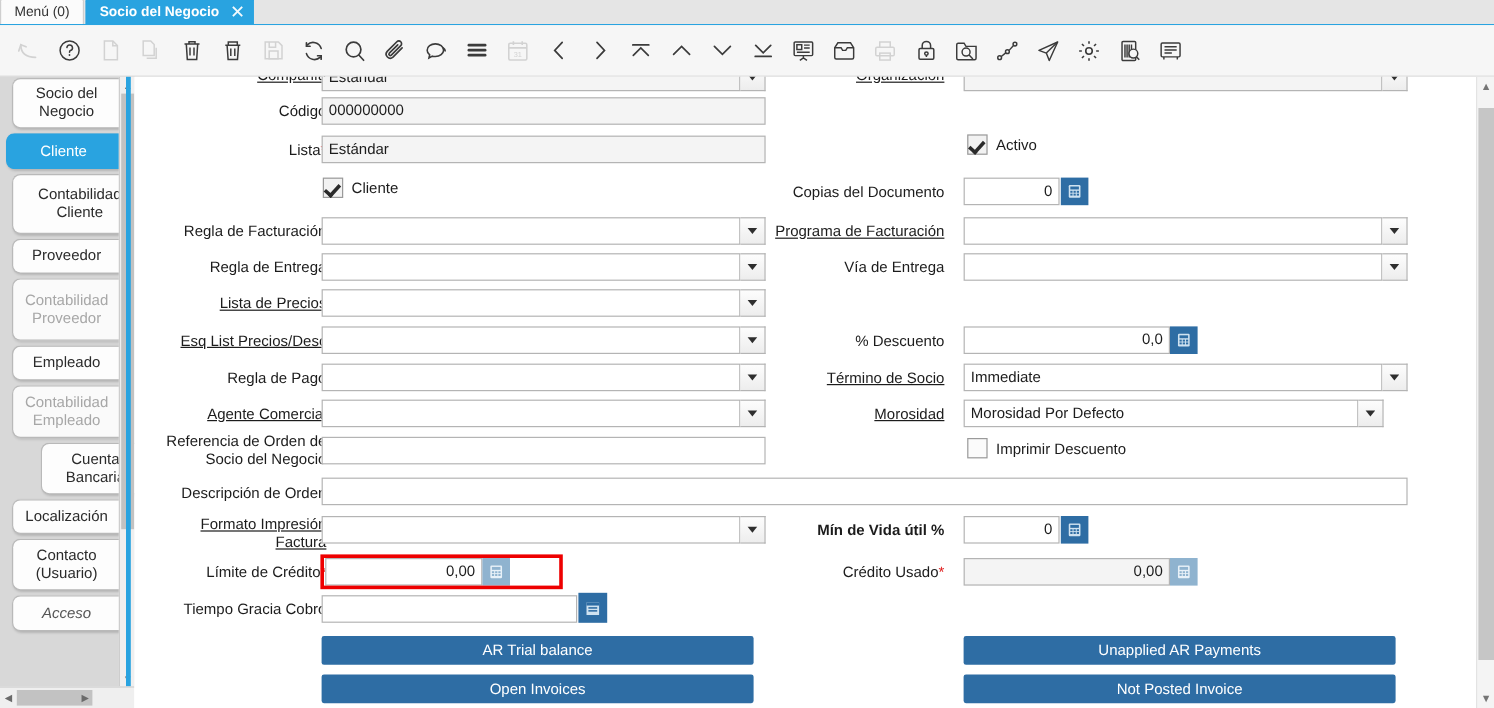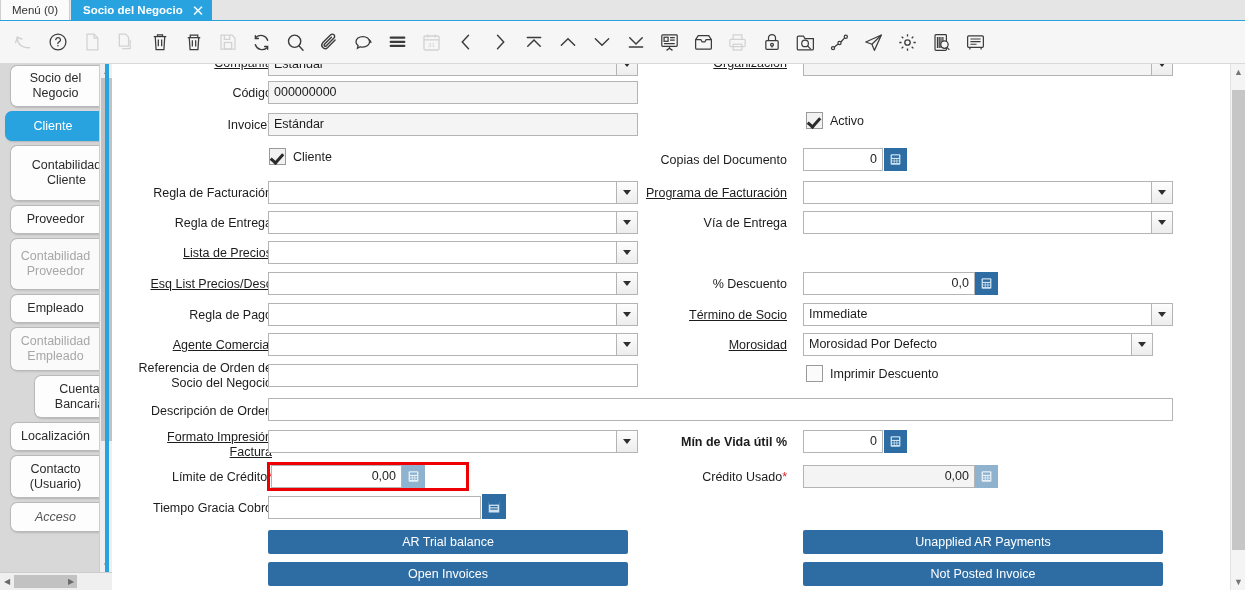--- a/index.html
+++ b/index.html
@@ -526,21 +526,21 @@
   </div>
 
   <div class="leftstrip">
     <div class="leftstrip-inner">
       <div class="vtab" style="height:42px;">
           <span>Socio del Negocio</span>
         </div>
       <div class="vtab sel" style="height:30px;">
           <span>Cliente</span>
         </div>
-      <div class="vtab" style="height:56px;padding-left:28px;">
+      <div class="vtab" style="height:50px;padding-left:28px;">
           <span>Contabilidad Cliente</span>
         </div>
       <div class="vtab" style="height:29px;">
           <span>Proveedor</span>
         </div>
       <div class="vtab dis" style="height:52px;">
           <span>Contabilidad Proveedor</span>
         </div>
       <div class="vtab" style="height:29px;">
           <span>Empleado</span>
@@ -594,21 +594,21 @@
         <div class="cbox ro" style="background:#f4f4f4;"></div>
         <div class="carr">
             <i></i>
           </div>
       </div>
 
       <div class="lbl" style="left:36px; top:22px; width:124px;">Código</div>
       <div class="fld ro" style="left:156px; top:17px; width:370px;">000000000</div>
 
       <div class="lbl" style="left:36px; top:54px; width:124px;">
-        <span>Invoice</span><span class="req">*</span>
+        <span>Lista</span><span class="req">*</span>
       </div>
       <div class="fld ro" style="left:156px; top:49px; width:370px;">Estándar</div>
 
       <div class="chk" style="left:694px; top:48px;">
         <span class="chkbox on"></span>
         <span class="chklab">Activo</span>
       </div>
 
       <div class="chk" style="left:157px; top:84px;">
         <span class="chkbox on"></span>

